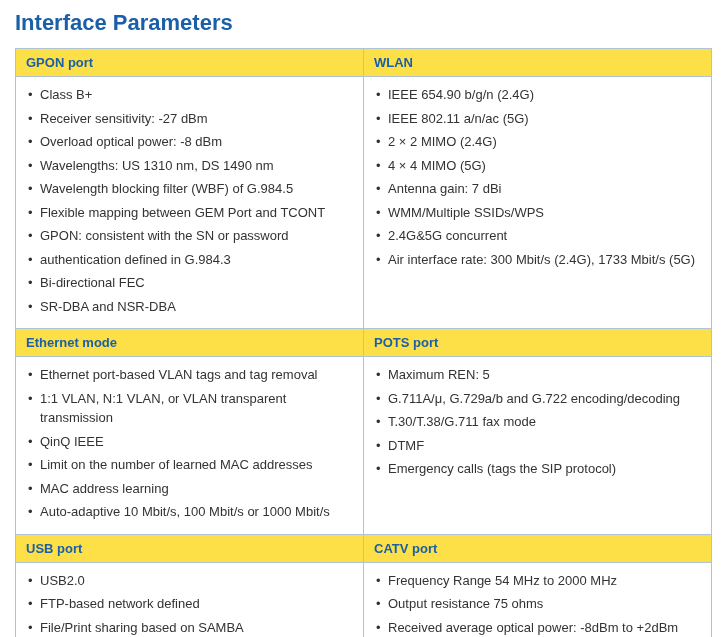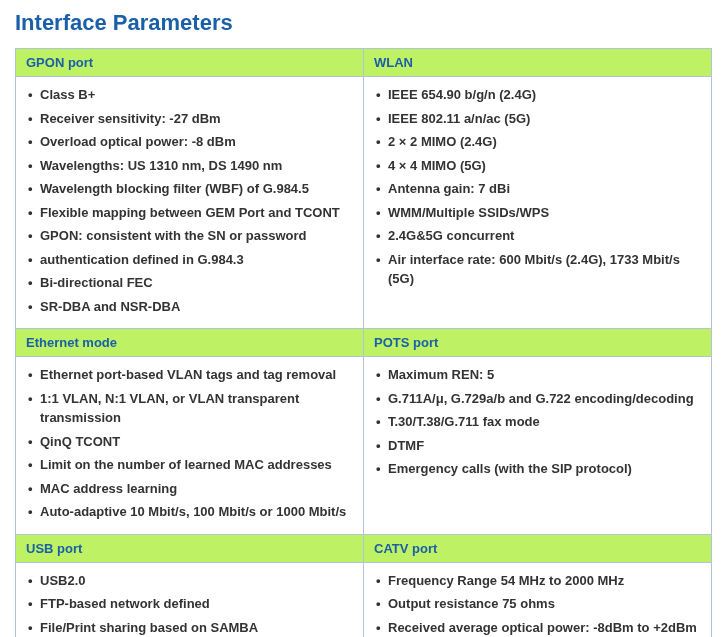--- a/index.html
+++ b/index.html
@@ -26,35 +26,34 @@
       width: 100%;
       border-collapse: collapse;
     }
     td {
       border: 1px solid #b0c4d8;
       vertical-align: top;
       padding: 0;
       width: 50%;
     }
     .cell-header {
-      background-color: #bef264;
+      background-color: #fde047;
       color: #1a5fa8;
       font-weight: bold;
       font-size: 13px;
       padding: 6px 10px;
       border-bottom: 1px solid #b0c4d8;
     }
     .cell-body {
       padding: 6px 10px 10px 10px;
     }
     ul {
       list-style: none;
       padding: 0;
       margin: 0;
-      font-weight: bold;
     }
     ul li {
       padding: 2px 0 2px 14px;
       position: relative;
       line-height: 1.5;
     }
     ul li::before {
       content: "•";
       position: absolute;
       left: 2px;
@@ -90,48 +89,48 @@
           <div class="cell-header">WLAN</div>
           <div class="cell-body">
             <ul>
               <li>IEEE 654.90 b/g/n (2.4G)</li>
               <li>IEEE 802.11 a/n/ac (5G)</li>
               <li>2 × 2 MIMO (2.4G)</li>
               <li>4 × 4 MIMO (5G)</li>
               <li>Antenna gain: 7 dBi</li>
               <li>WMM/Multiple SSIDs/WPS</li>
               <li>2.4G&amp;5G concurrent</li>
-              <li>Air interface rate:   600 Mbit/s (2.4G), 1733 Mbit/s (5G)</li>
+              <li>Air interface rate:   300 Mbit/s (2.4G), 1733 Mbit/s (5G)</li>
             </ul>
           </div>
         </td>
       </tr>
       <tr>
         <td>
           <div class="cell-header">Ethernet mode</div>
           <div class="cell-body">
             <ul>
               <li>Ethernet port-based VLAN tags and tag removal</li>
               <li>1:1 VLAN, N:1 VLAN, or VLAN transparent transmission</li>
-              <li>QinQ TCONT</li>
+              <li>QinQ IEEE</li>
               <li>Limit on the number of learned MAC addresses</li>
               <li>MAC address learning</li>
               <li>Auto-adaptive 10 Mbit/s, 100 Mbit/s or 1000 Mbit/s</li>
             </ul>
           </div>
         </td>
         <td>
           <div class="cell-header">POTS port</div>
           <div class="cell-body">
             <ul>
               <li>Maximum REN: 5</li>
               <li>G.711A/μ, G.729a/b and G.722 encoding/decoding</li>
               <li>T.30/T.38/G.711 fax mode</li>
               <li>DTMF</li>
-              <li>Emergency calls (with the SIP protocol)</li>
+              <li>Emergency calls (tags the SIP protocol)</li>
             </ul>
           </div>
         </td>
       </tr>
       <tr>
         <td>
           <div class="cell-header">USB port</div>
           <div class="cell-body">
             <ul>
               <li>USB2.0</li>

